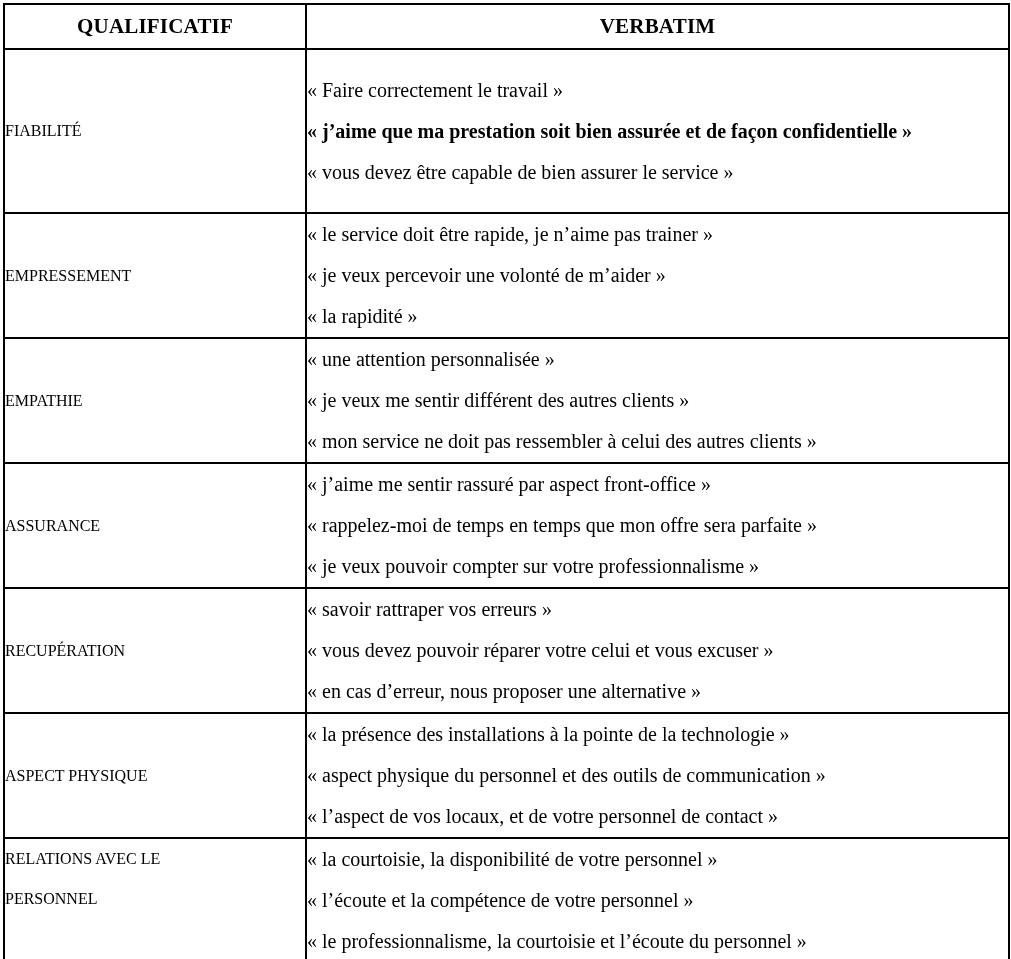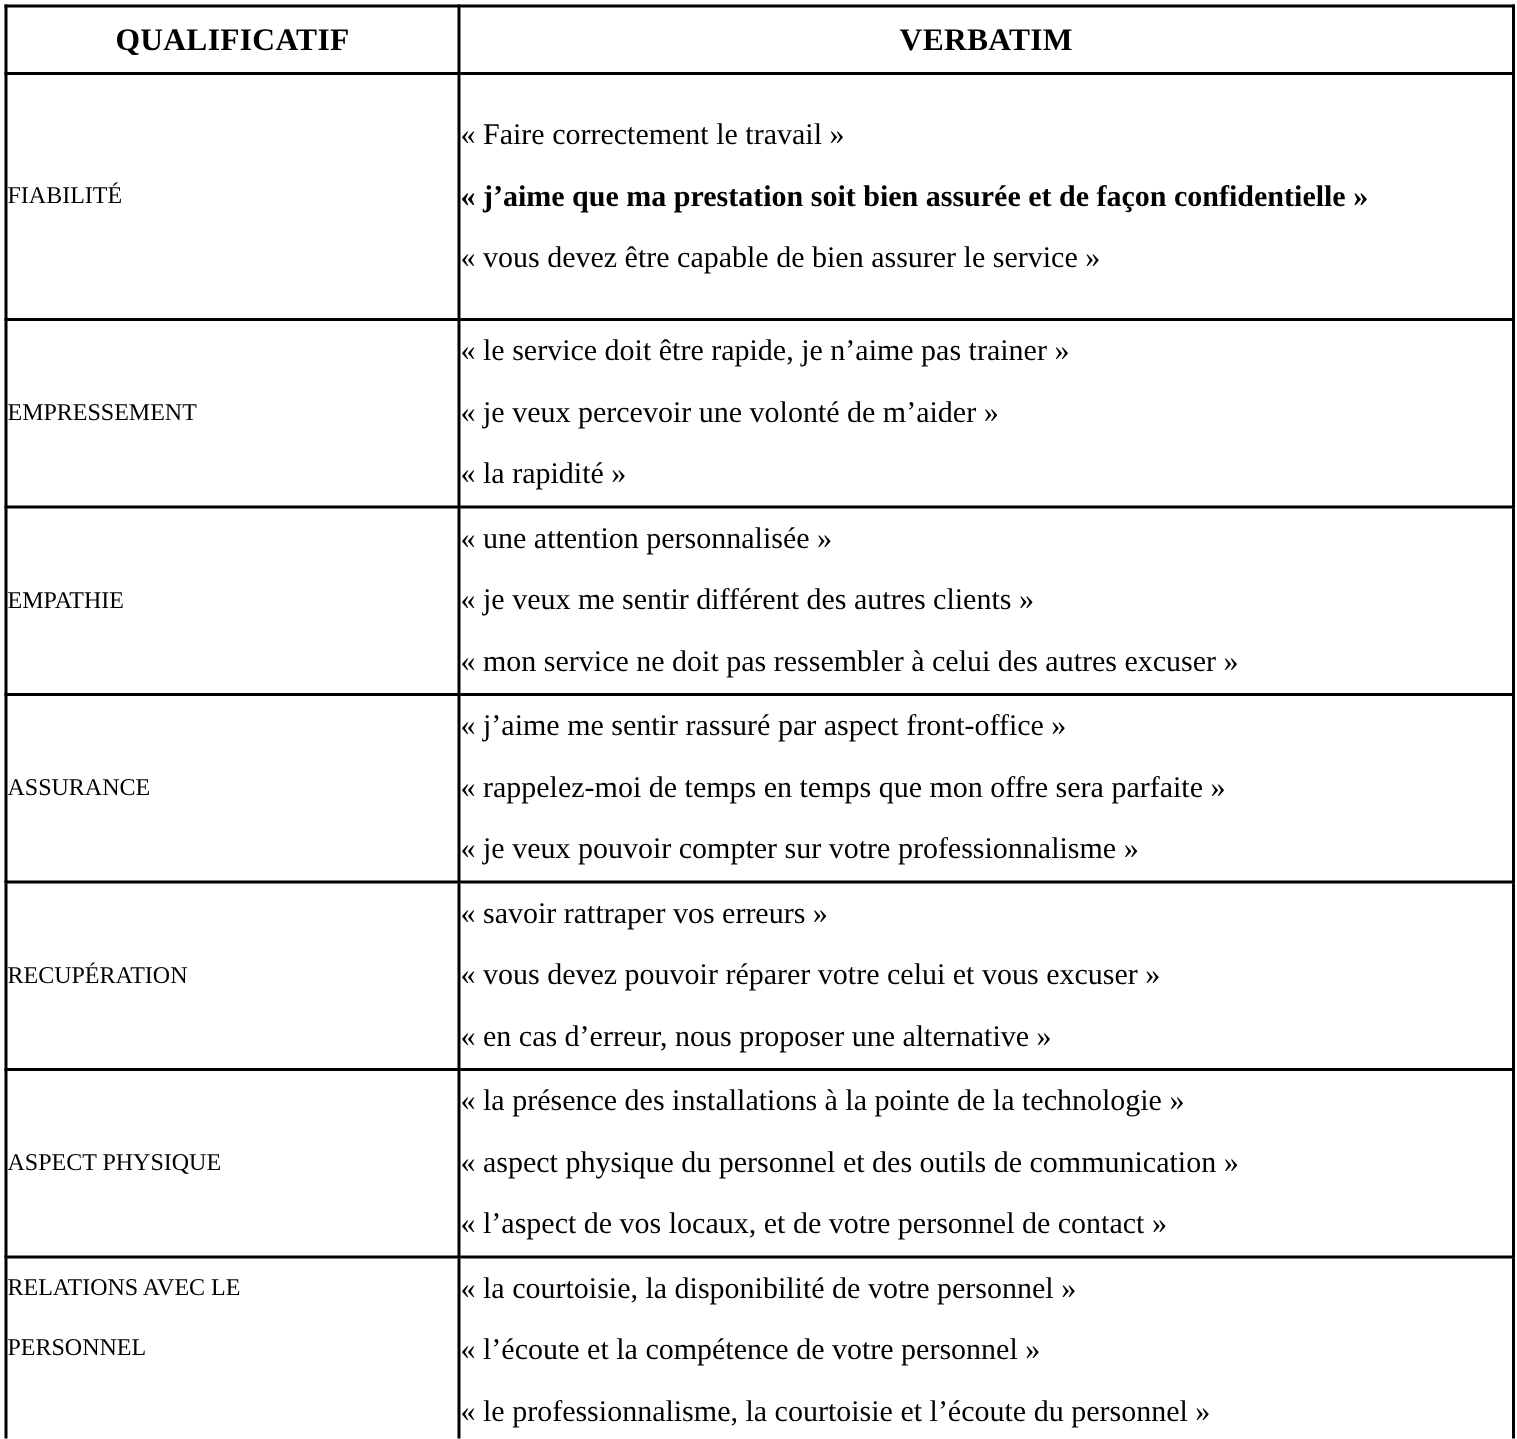--- a/index.html
+++ b/index.html
@@ -91,21 +91,21 @@
         <span class="quote">« le service doit être rapide, je n’aime pas trainer »</span>
         <span class="quote">« je veux percevoir une volonté de m’aider »</span>
         <span class="quote">« la rapidité »</span>
       </td>
     </tr>
     <tr class="body-row">
       <td class="qual">EMPATHIE</td>
       <td class="verb">
         <span class="quote">« une attention personnalisée »</span>
         <span class="quote">« je veux me sentir différent des autres clients »</span>
-        <span class="quote">« mon service ne doit pas ressembler à celui des autres excuser »</span>
+        <span class="quote">« mon service ne doit pas ressembler à celui des autres clients »</span>
       </td>
     </tr>
     <tr class="body-row">
       <td class="qual">ASSURANCE</td>
       <td class="verb">
         <span class="quote">« j’aime me sentir rassuré par aspect front-office »</span>
         <span class="quote">« rappelez-moi de temps en temps que mon offre sera parfaite »</span>
         <span class="quote">« je veux pouvoir compter sur votre professionnalisme »</span>
       </td>
     </tr>

